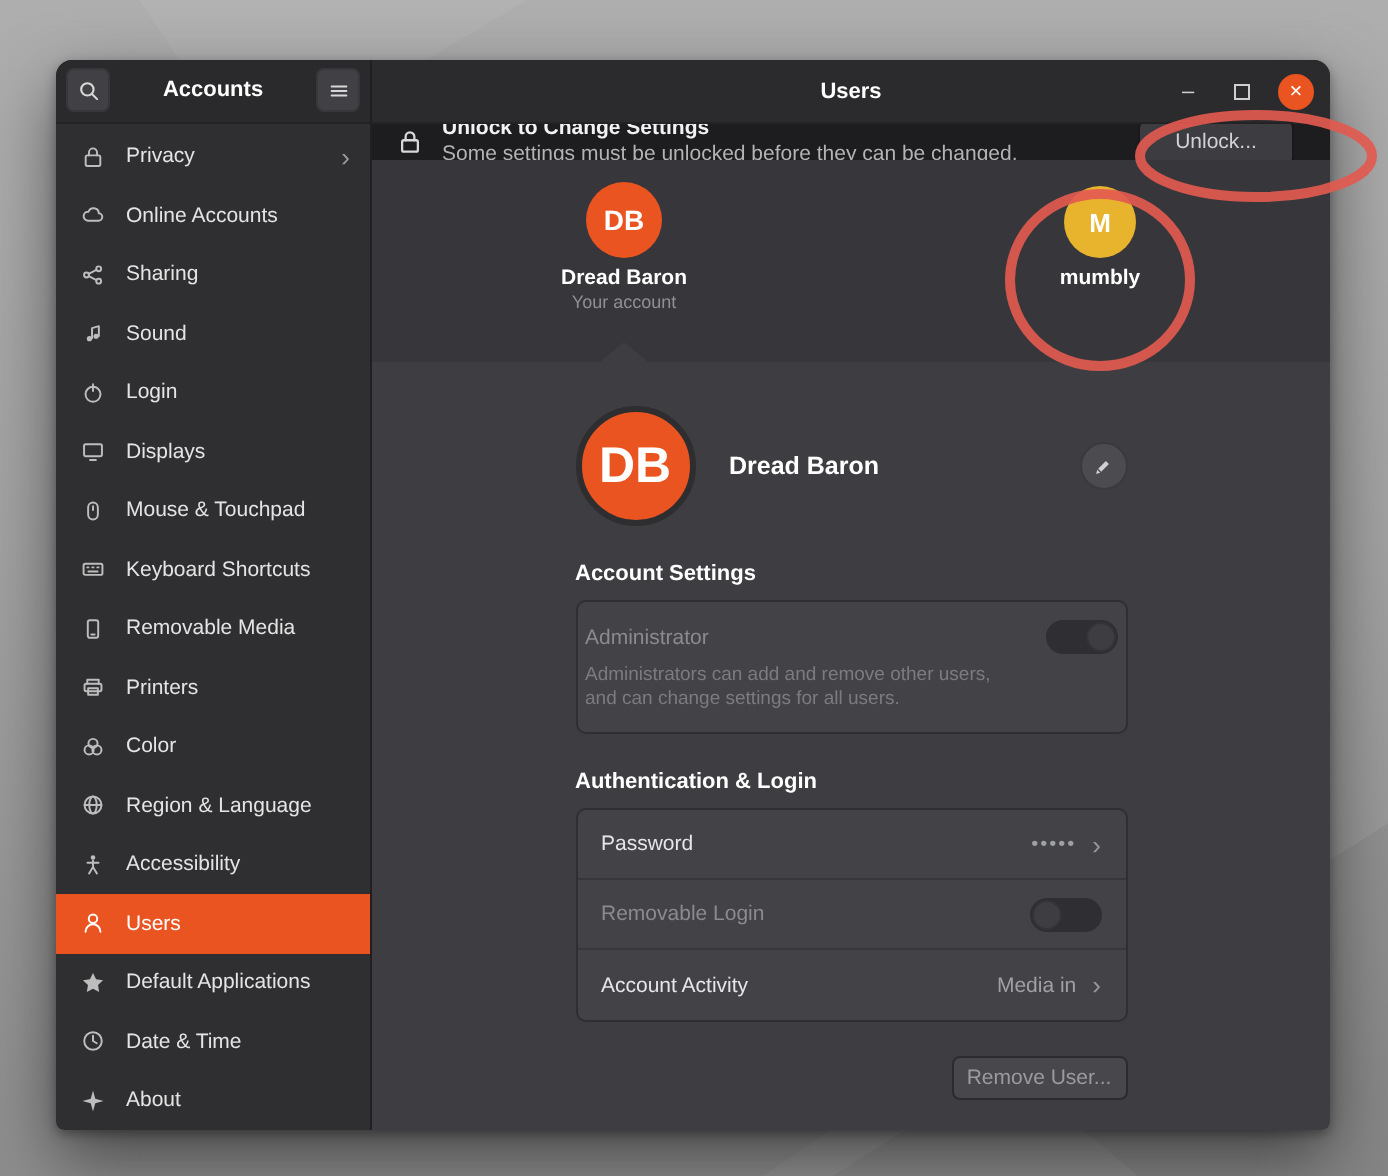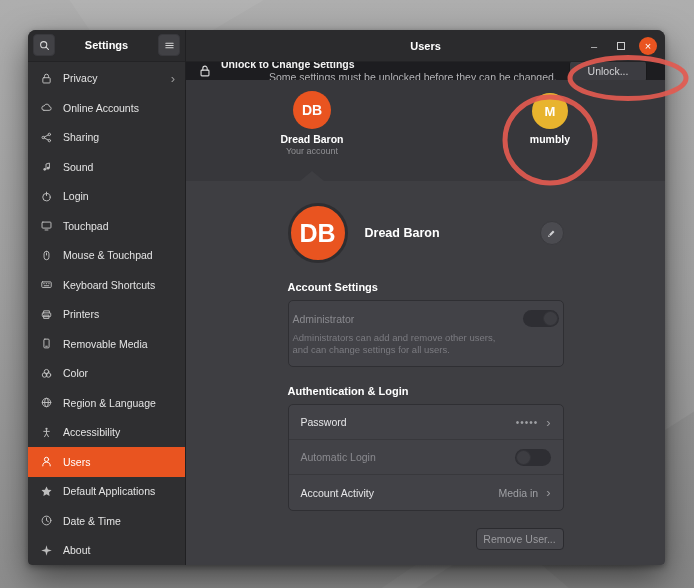--- a/index.html
+++ b/index.html
@@ -44,21 +44,21 @@
                   align-items:center; gap:9px; }
   .wc { width:18px; height:18px; display:flex; align-items:center; justify-content:center;
         color:#cfcfcf; font-size:11px; }
   .wc-max-box { width:8px; height:8px; border:1px solid #cfcfcf; }
   .wc-close { background:#e95420; border-radius:50%; color:#fff; font-size:11px; }
 
   .unlockbar { height:18px; background:#1d1d20; display:flex; align-items:center;
                padding:0 12px; gap:9px; }
   .unlock-text { display:flex; flex-direction:column; justify-content:center; }
   .unlock-title { color:#f2f2f2; font-size:10.5px; font-weight:bold; line-height:13px; }
-  .unlock-sub { color:#b3b3b6; font-size:10.5px; line-height:13px;margin-left:48px; }
+  .unlock-sub { color:#b3b3b6; font-size:10.5px; line-height:13px; }
   .unlock-btn { margin-left:auto; margin-right:6px; width:78px; height:23px;
                 background:#3c3c41; border:1px solid #19191b; border-radius:4px;
                 color:#d2d2d5; font-size:10.5px; display:flex; align-items:center;
                 justify-content:center; cursor:pointer; }
 
   .avatar-strip { height:101px; background:#37373b; position:relative; }
   .strip-user { position:absolute; width:90px; text-align:center; cursor:pointer; }
   .strip-user.db { left:81px; top:11px; }
   .strip-user.m  { left:319px; top:13px; }
   .avatar { border-radius:50%; color:#fff; display:flex; align-items:center;
@@ -121,21 +121,21 @@
   <div class="window">
 
     <div class="sidebar">
       <div class="side-header">
         <div class="icon-btn">
           <svg class="hi" viewBox="0 0 16 16" width="13" height="13">
               <circle cx="7" cy="7" r="3.8"></circle>
               <path d="M9.8 9.8l3.2 3.2"></path>
             </svg>
         </div>
-        <div class="side-title">Settings</div>
+        <div class="side-title">Accounts</div>
         <div class="icon-btn">
           <svg class="hi" viewBox="0 0 16 16" width="13" height="13">
               <path d="M3.5 5.2h9M3.5 8h9M3.5 10.8h9"></path>
             </svg>
         </div>
       </div>
 
       <div class="side-list">
         <div class="side-item">
           <svg class="si" viewBox="0 0 16 16" width="13" height="13">
@@ -173,50 +173,50 @@
               <circle cx="8" cy="8.8" r="4.6"></circle>
               <path d="M8 2.6v4.2"></path>
             </svg>
           <span>Login</span>
         </div>
         <div class="side-item">
           <svg class="si" viewBox="0 0 16 16" width="13" height="13">
               <rect x="2.5" y="3.8" width="11" height="7.4" rx="1"></rect>
               <path d="M6.2 13.5h3.6"></path>
             </svg>
-          <span>Touchpad</span>
+          <span>Displays</span>
         </div>
         <div class="side-item">
           <svg class="si" viewBox="0 0 16 16" width="13" height="13">
               <rect x="5" y="2.8" width="6" height="10.4" rx="3"></rect>
               <path d="M8 5v2.4"></path>
             </svg>
           <span>Mouse &amp; Touchpad</span>
         </div>
         <div class="side-item">
           <svg class="si" viewBox="0 0 16 16" width="13" height="13">
               <rect x="2.2" y="4.8" width="11.6" height="6.8" rx="1"></rect>
               <path d="M4.5 7h.7M7.6 7h.7M10.7 7h.7M5.2 9.5h5.6"></path>
             </svg>
           <span>Keyboard Shortcuts</span>
+        </div>
+        <div class="side-item">
+          <svg class="si" viewBox="0 0 16 16" width="13" height="13">
+              <rect x="4.8" y="2.6" width="6.4" height="10.8" rx="1.2"></rect>
+              <path d="M7 11.4h2"></path>
+            </svg>
+          <span>Removable Media</span>
         </div>
         <div class="side-item">
           <svg class="si" viewBox="0 0 16 16" width="13" height="13">
               <path d="M4.5 6V3.5h7V6"></path>
               <rect x="2.8" y="6" width="10.4" height="4.6" rx="1"></rect>
               <rect x="5" y="8.8" width="6" height="4"></rect>
             </svg>
           <span>Printers</span>
-        </div>
-        <div class="side-item">
-          <svg class="si" viewBox="0 0 16 16" width="13" height="13">
-              <rect x="4.8" y="2.6" width="6.4" height="10.8" rx="1.2"></rect>
-              <path d="M7 11.4h2"></path>
-            </svg>
-          <span>Removable Media</span>
         </div>
         <div class="side-item">
           <svg class="si" viewBox="0 0 16 16" width="13" height="13">
               <circle cx="8" cy="5.8" r="2.8"></circle>
               <circle cx="5.6" cy="9.8" r="2.8"></circle>
               <circle cx="10.4" cy="9.8" r="2.8"></circle>
             </svg>
           <span>Color</span>
         </div>
         <div class="side-item">
@@ -332,21 +332,21 @@
           <div class="section-h">Authentication &amp; Login</div>
           <div class="card">
             <div class="card-row">
               <div class="row-label">Password</div>
               <div class="row-right">
                 <span class="row-value">•••••</span>
                 <span class="chev">›</span>
               </div>
             </div>
             <div class="card-row">
-              <div class="row-label dim">Automatic Login</div>
+              <div class="row-label dim">Removable Login</div>
               <div class="row-right">
                 <div class="toggle off">
                     <div class="knob"></div>
                   </div>
               </div>
             </div>
             <div class="card-row">
               <div class="row-label">Account Activity</div>
               <div class="row-right">
                 <span class="row-value plain">Media in</span>

